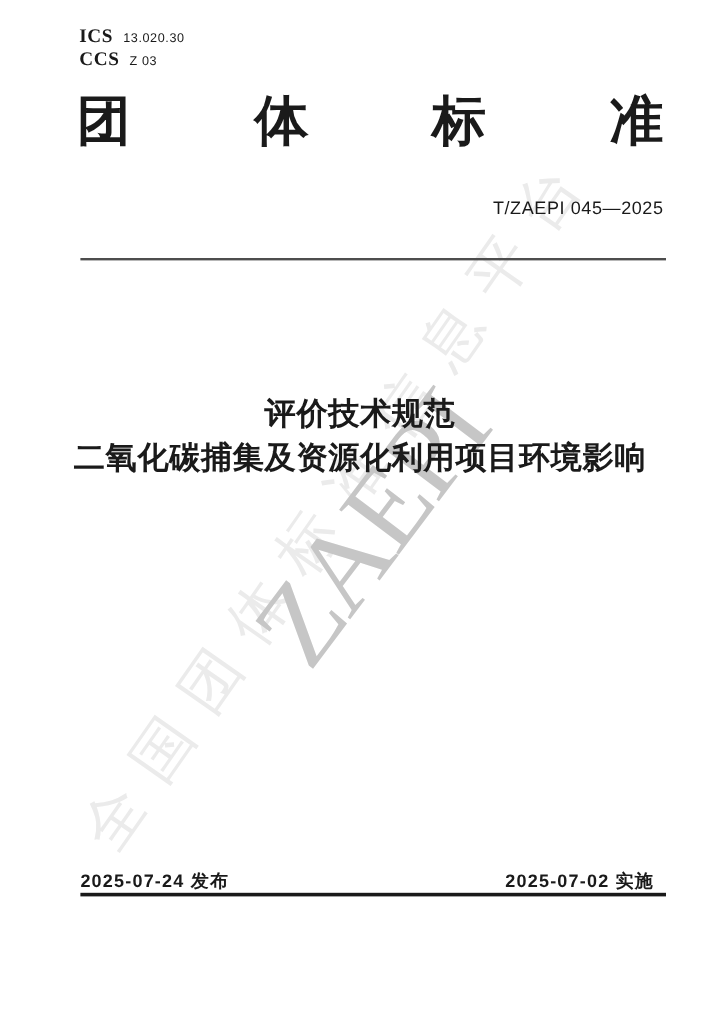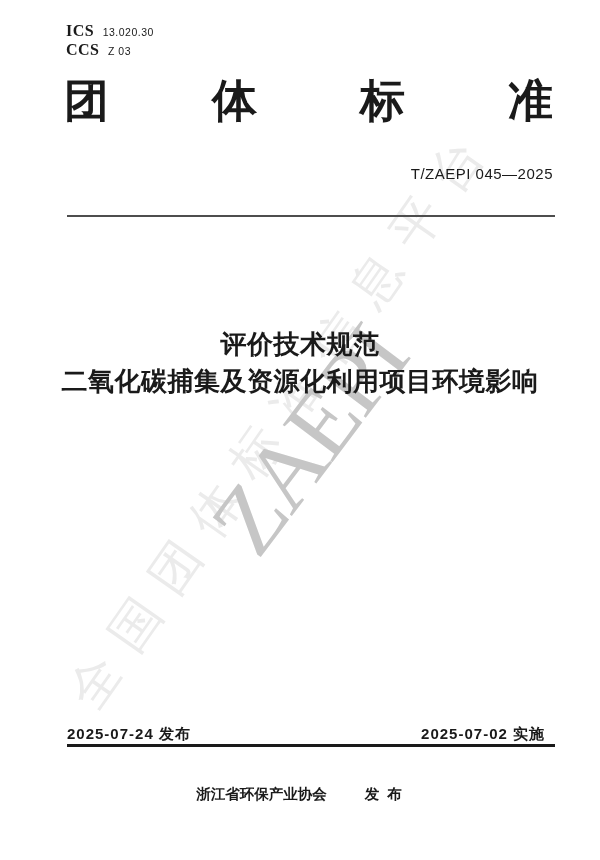--- a/index.html
+++ b/index.html
@@ -154,19 +154,14 @@
   <div class="title-en">
   </div>
 
   <div class="dates">
     <span class="date">2025-07-24 发布</span>
     <span class="date">2025-07-02 实施</span>
   </div>
 
   <div class="rule rule-bottom"></div>
 
-  <div class="publisher">
-    <span>浙江省环保产业协会</span>
-    <span class="gap"></span>
-    <span class="publish-label">发 布</span>
-  </div>
 
 </div>
 
 </body></html>

